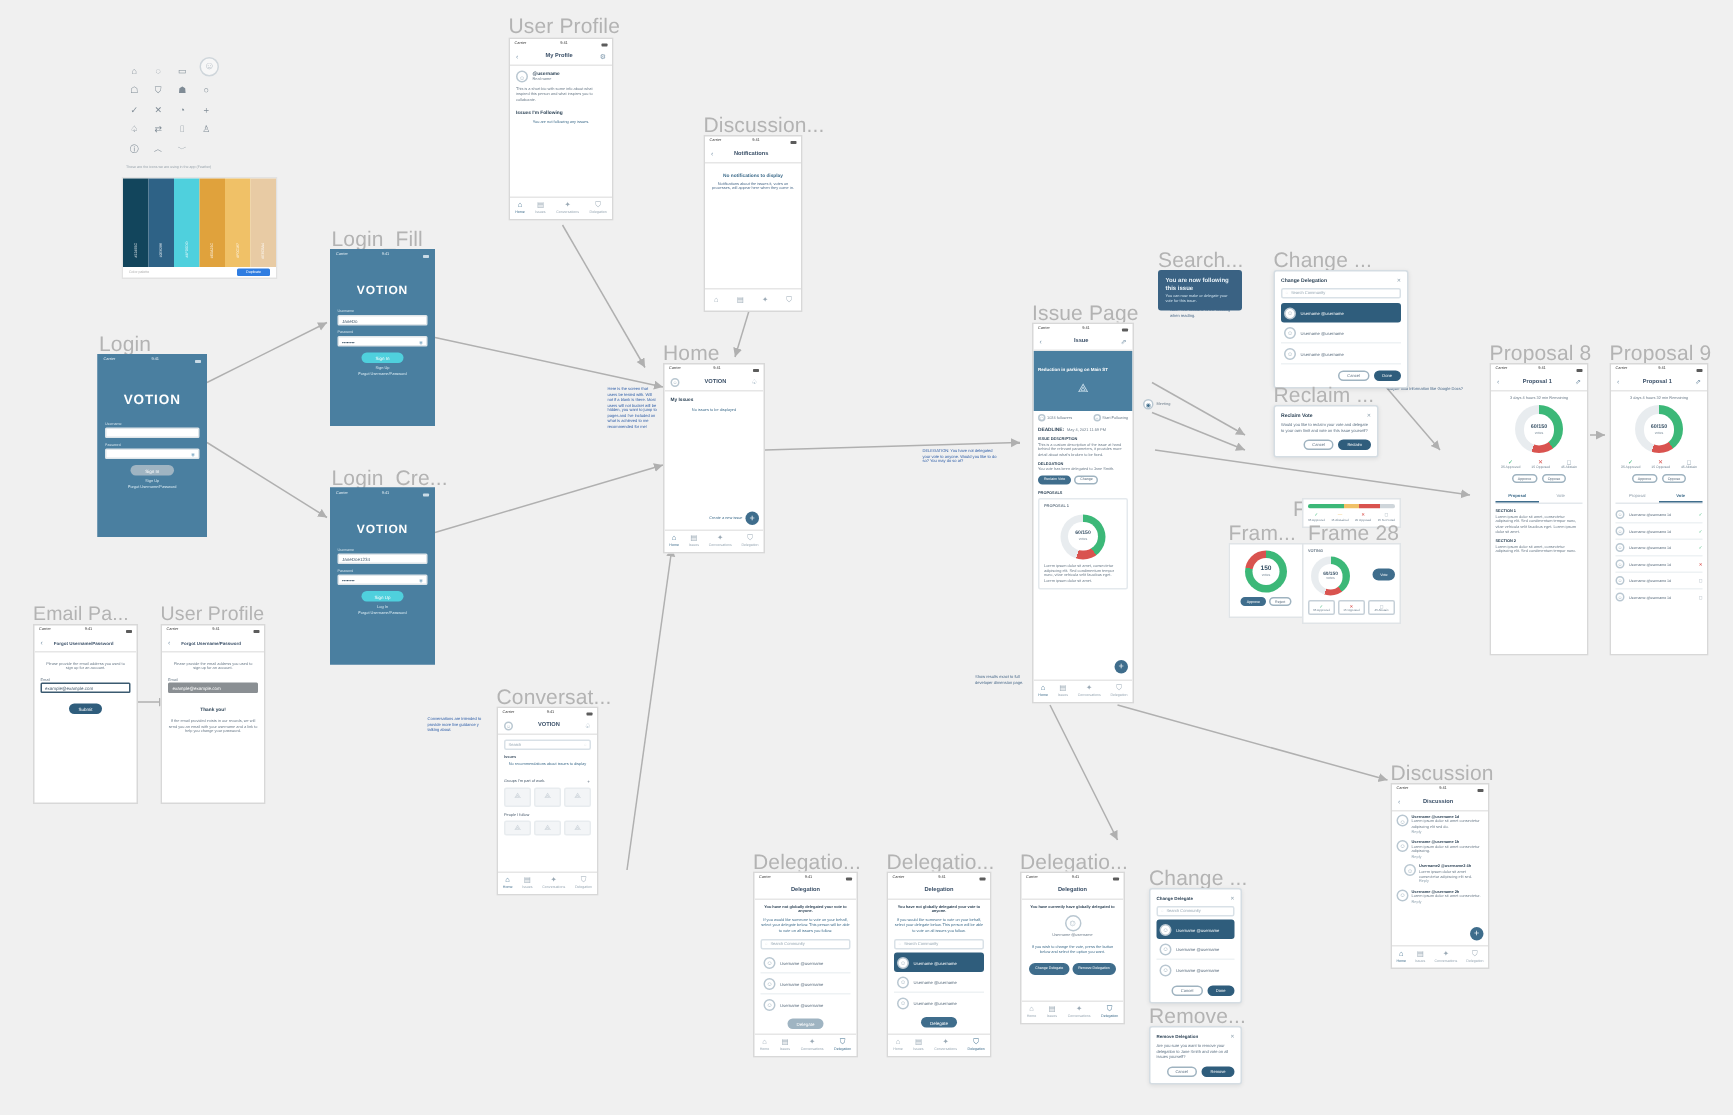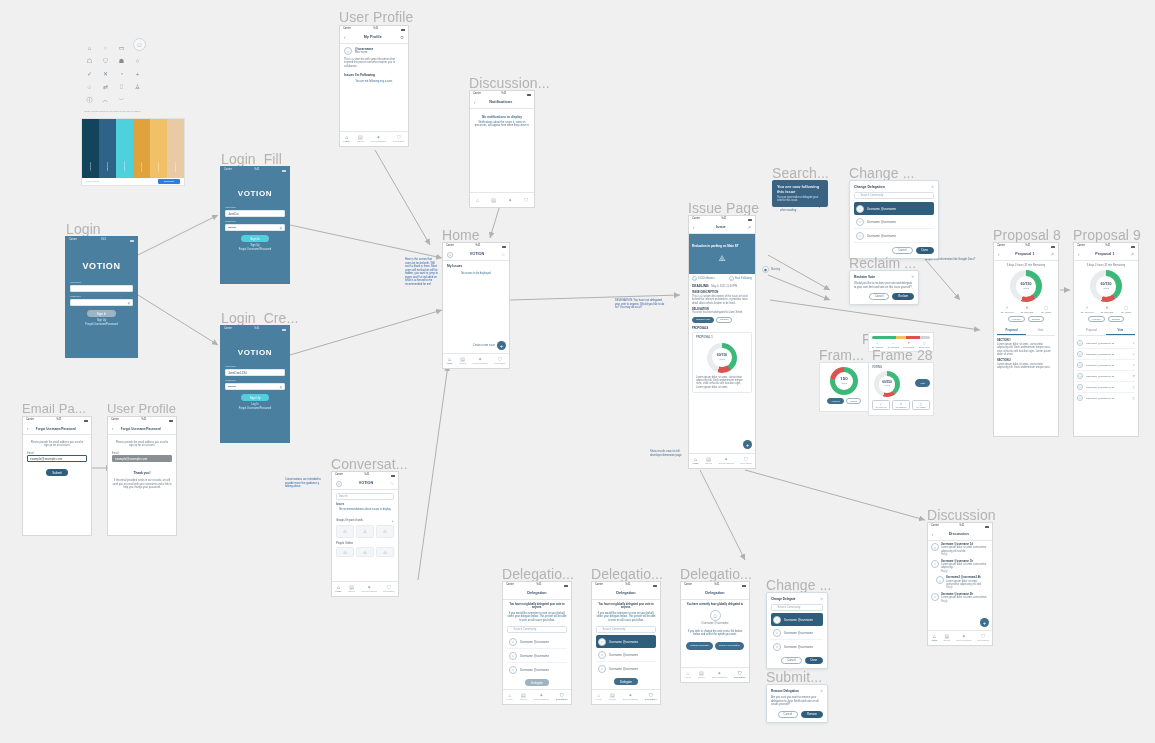--- a/index.html
+++ b/index.html
@@ -1052,21 +1052,21 @@
     <div class="arow" style="border-bottom:none;">
         <span class="av">☺</span>
         <span class="an">Username @username</span>
       </div>
     <div class="mbtns">
       <span class="mbtn">Cancel</span>
       <span class="mbtn pri">Done</span>
     </div>
   </div>
 
-  <div class="ftitle big" style="left:766px;top:670px;">Submit...</div>
+  <div class="ftitle big" style="left:766px;top:670px;">Remove...</div>
   <div class="modal" style="left:766px;top:684px;width:62px;">
     <div class="mh">
       <span class="mt" style="font-size:3px;">Remove Delegation</span>
       <span class="mx">✕</span>
     </div>
     <div class="mb">Are you sure you want to remove your delegation to Jane Smith and vote on all issues yourself?</div>
     <div class="mbtns">
       <span class="mbtn">Cancel</span>
       <span class="mbtn pri">Remove</span>
     </div>

